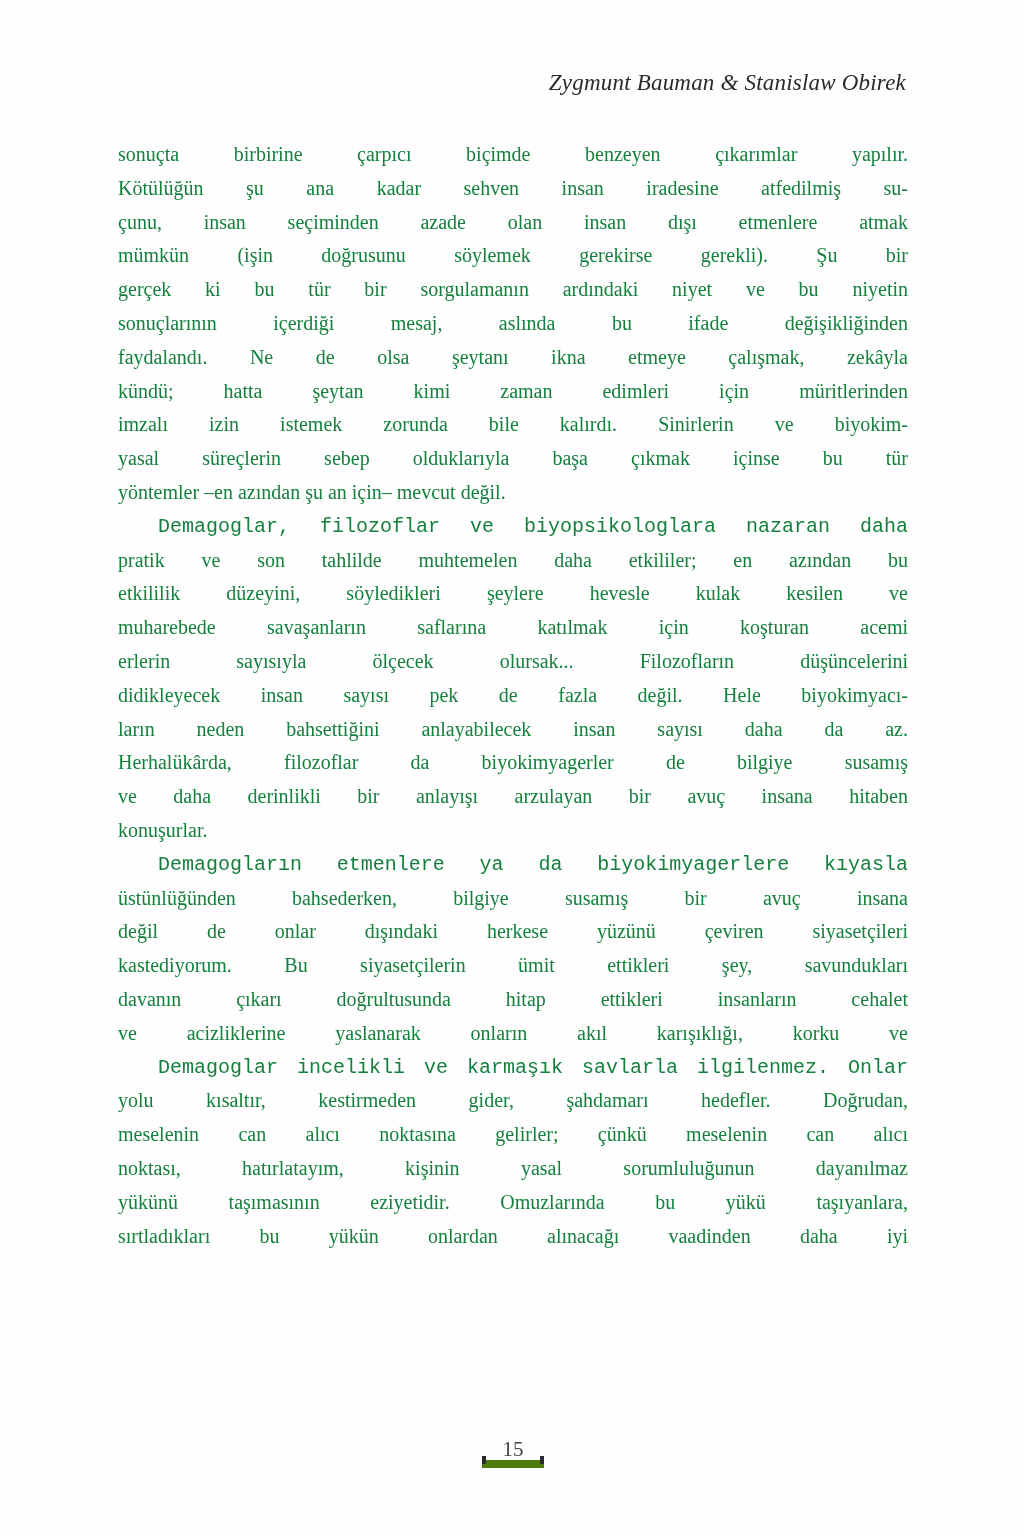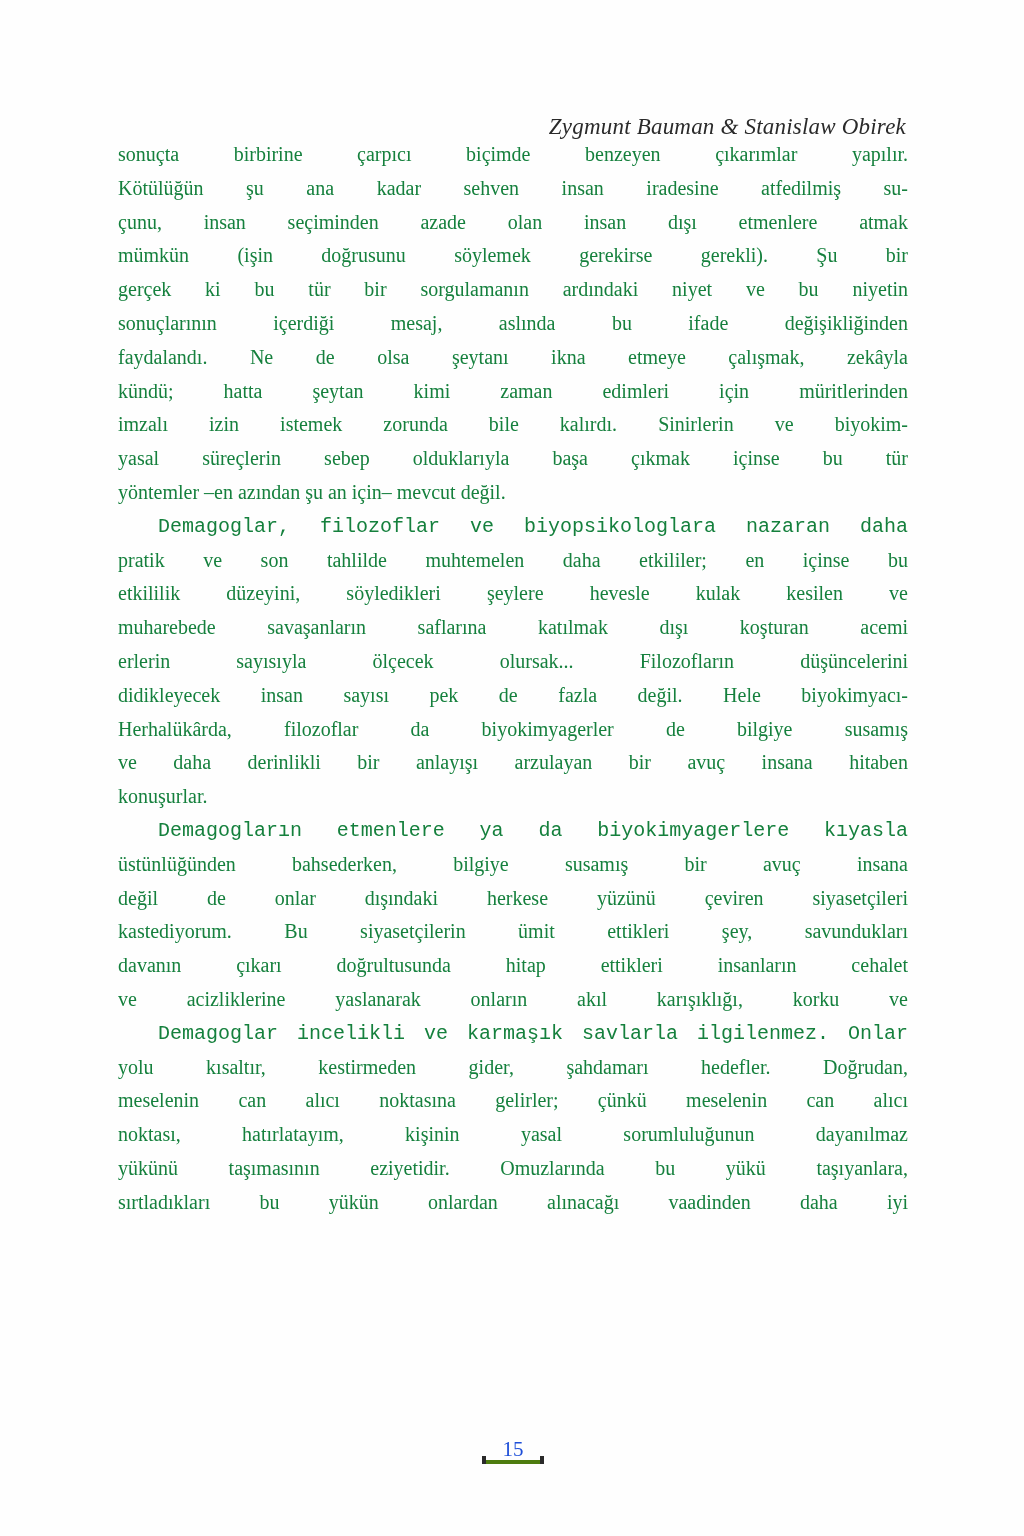--- a/index.html
+++ b/index.html
@@ -1,35 +1,35 @@
 <!DOCTYPE html>
 <html><head>
 <meta charset="utf-8">
 <style>
   html, body { margin: 0; padding: 0; background: #ffffff; }
   body { width: 1024px; height: 1536px; position: relative; overflow: hidden; }
   .page { position: absolute; left: 0; top: 0; width: 1024px; height: 1536px; background: #fefefe; }
   .running-header {
     position: absolute; right: 118px; top: 70px;
     font-family: "Liberation Serif", "DejaVu Serif", serif;
-    font-style: italic; font-size: 23px; color: #2a2a2a; letter-spacing: 0.2px; margin-top: 44px;
+    font-style: italic; font-size: 23px; color: #2a2a2a; letter-spacing: 0.2px;
   }
   .body-text {
     position: absolute; left: 118px; top: 138px; width: 790px;
     font-family: "Liberation Serif", "DejaVu Serif", serif;
     font-size: 20px; line-height: 33.8px; color: #15803d;
   }
   .line { display: block; white-space: nowrap; text-align: justify; text-align-last: justify; height: 33.8px; }
   .line.last { text-align-last: left; }
   .line.indent { padding-left: 40px; font-family: Liberation Mono, monospace; }
   .folio {
     position: absolute; left: 482px; top: 1438px; width: 62px; height: 22px;
-    border-bottom: 4px solid #4d7c0f;
+    border-bottom: 8px solid #4d7c0f;
     font-family: "Liberation Serif", "DejaVu Serif", serif;
-    font-size: 21px; color: #1d4ed8; text-align: center; line-height: 22px;
+    font-size: 21px; color: #404040; text-align: center; line-height: 22px;
   }
   .folio::before, .folio::after {
     content: ""; position: absolute; bottom: -4px; width: 4px; height: 8px; background: #2a2a2a;
   }
   .folio::before { left: 0; }
   .folio::after { right: 0; }
 </style>
 </head>
 <body>
 
@@ -45,25 +45,26 @@
         <span class="line">gerçek ki bu tür bir sorgulamanın ardındaki niyet ve bu niyetin</span>
         <span class="line">sonuçlarının içerdiği mesaj, aslında bu ifade değişikliğinden</span>
         <span class="line">faydalandı. Ne de olsa şeytanı ikna etmeye çalışmak, zekâyla</span>
         <span class="line">kündü; hatta şeytan kimi zaman edimleri için müritlerinden</span>
         <span class="line">imzalı izin istemek zorunda bile kalırdı. Sinirlerin ve biyokim-</span>
         <span class="line">yasal süreçlerin sebep olduklarıyla başa çıkmak içinse bu tür</span>
         <span class="line last">yöntemler –en azından şu an için– mevcut değil.</span>
       </div>
       <div>
         <span class="line indent">Demagoglar, filozoflar ve biyopsikologlara nazaran daha</span>
-        <span class="line">pratik ve son tahlilde muhtemelen daha etkililer; en içinse bu</span>
+        <span class="line">pratik ve son tahlilde muhtemelen daha etkililer; en azından bu</span>
         <span class="line">etkililik düzeyini, söyledikleri şeylere hevesle kulak kesilen ve</span>
-        <span class="line">muharebede savaşanların saflarına katılmak dışı koşturan acemi</span>
+        <span class="line">muharebede savaşanların saflarına katılmak için koşturan acemi</span>
         <span class="line">erlerin sayısıyla ölçecek olursak... Filozofların düşüncelerini</span>
         <span class="line">didikleyecek insan sayısı pek de fazla değil. Hele biyokimyacı-</span>
+        <span class="line">ların neden bahsettiğini anlayabilecek insan sayısı daha da az.</span>
         <span class="line">Herhalükârda, filozoflar da biyokimyagerler de bilgiye susamış</span>
         <span class="line">ve daha derinlikli bir anlayışı arzulayan bir avuç insana hitaben</span>
         <span class="line last">konuşurlar.</span>
       </div>
       <div>
         <span class="line indent">Demagogların etmenlere ya da biyokimyagerlere kıyasla</span>
         <span class="line">üstünlüğünden bahsederken, bilgiye susamış bir avuç insana</span>
         <span class="line">değil de onlar dışındaki herkese yüzünü çeviren siyasetçileri</span>
         <span class="line">kastediyorum. Bu siyasetçilerin ümit ettikleri şey, savundukları</span>
         <span class="line">davanın çıkarı doğrultusunda hitap ettikleri insanların cehalet</span>

